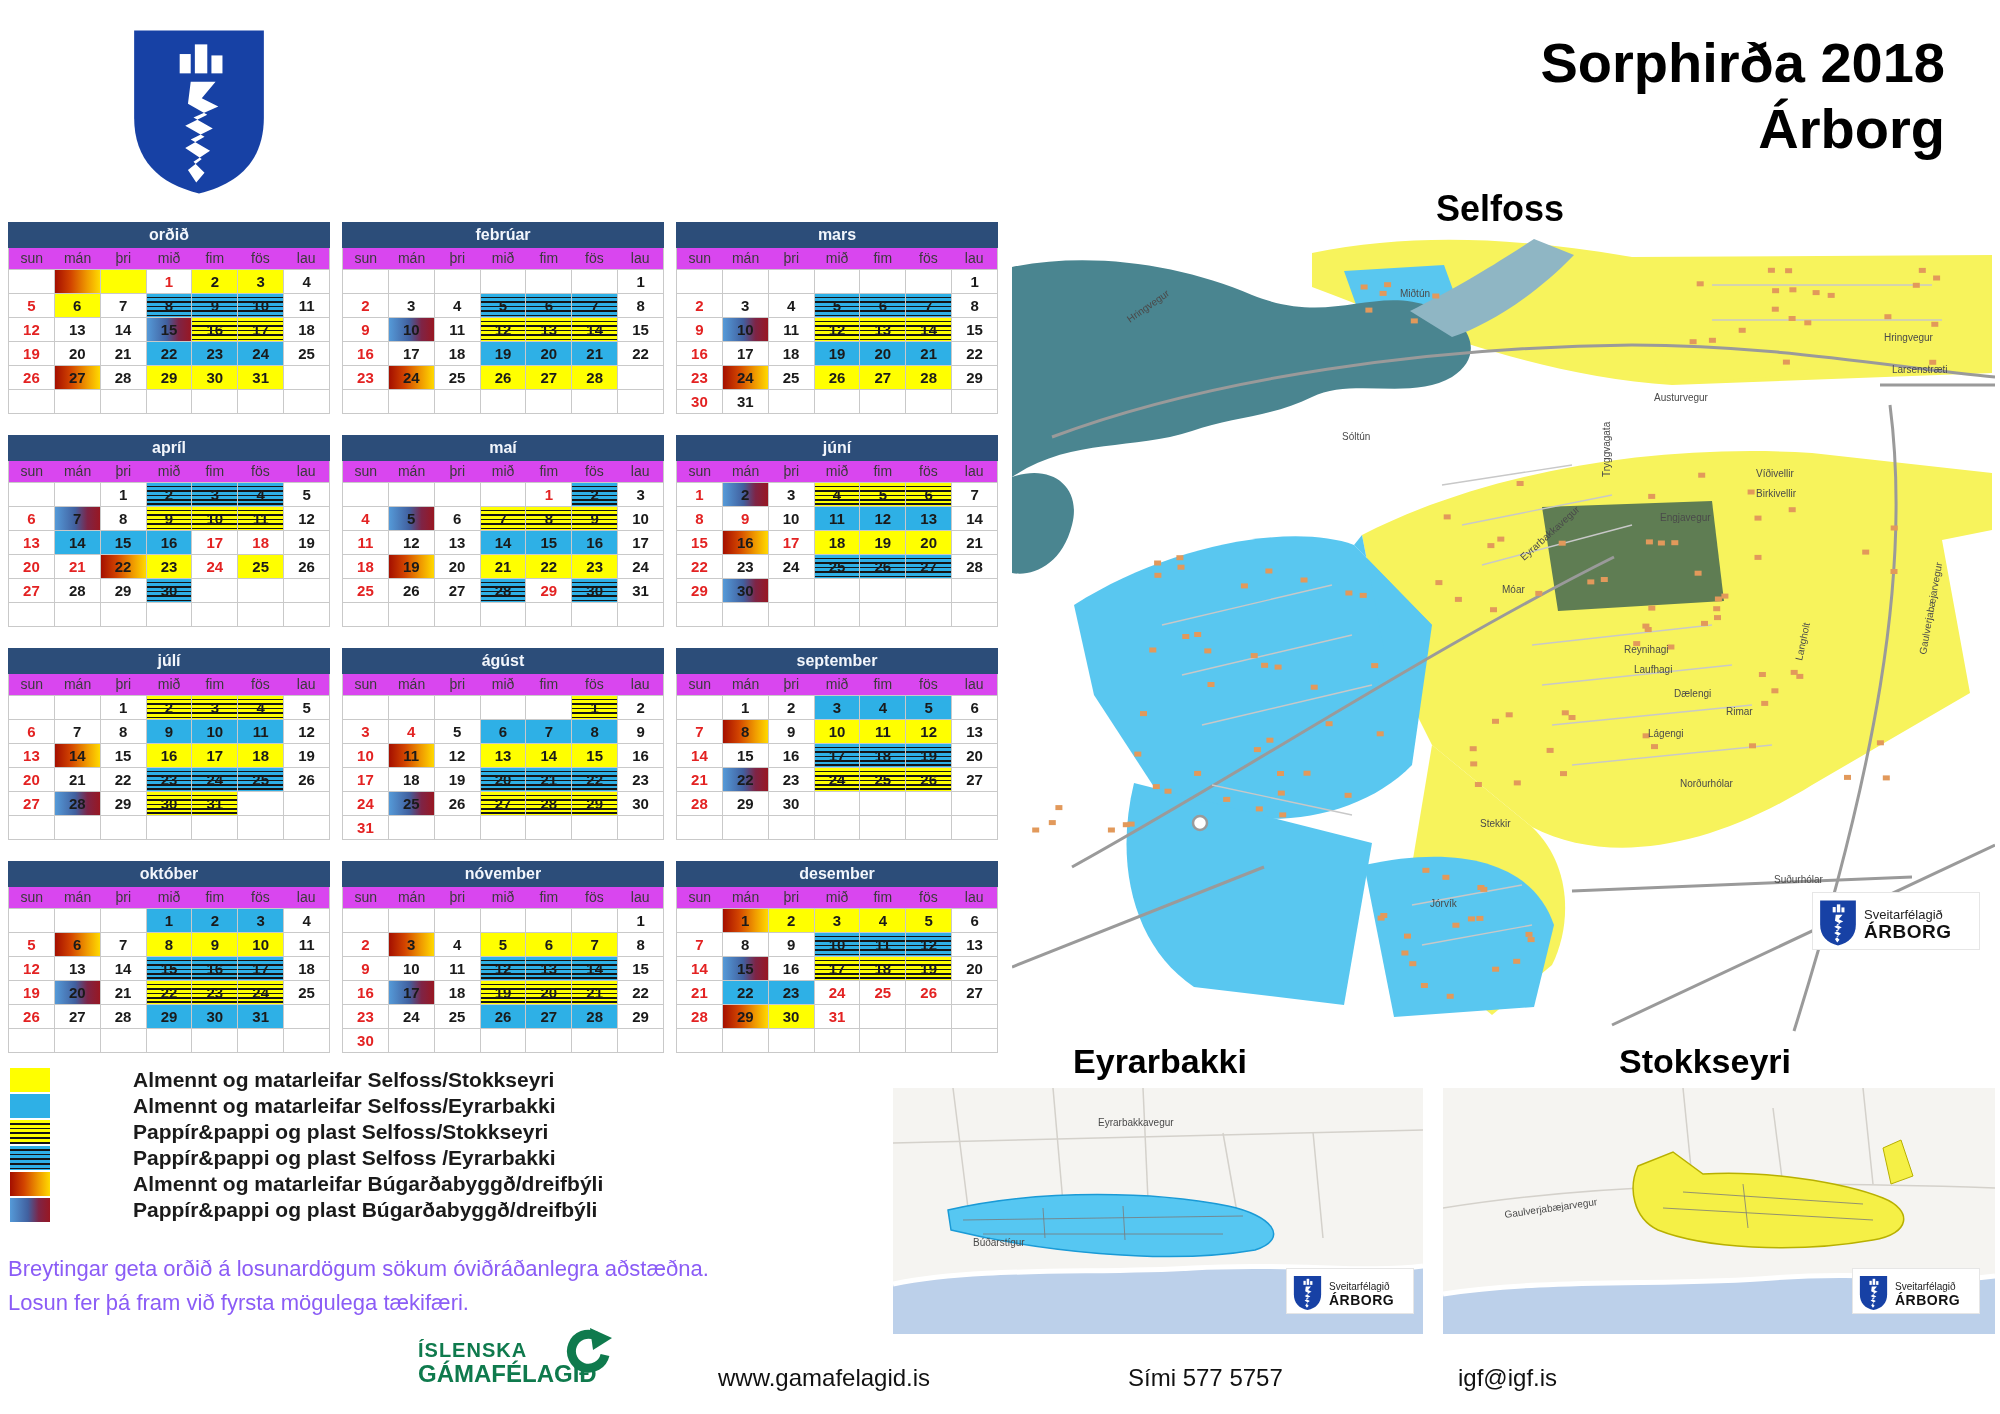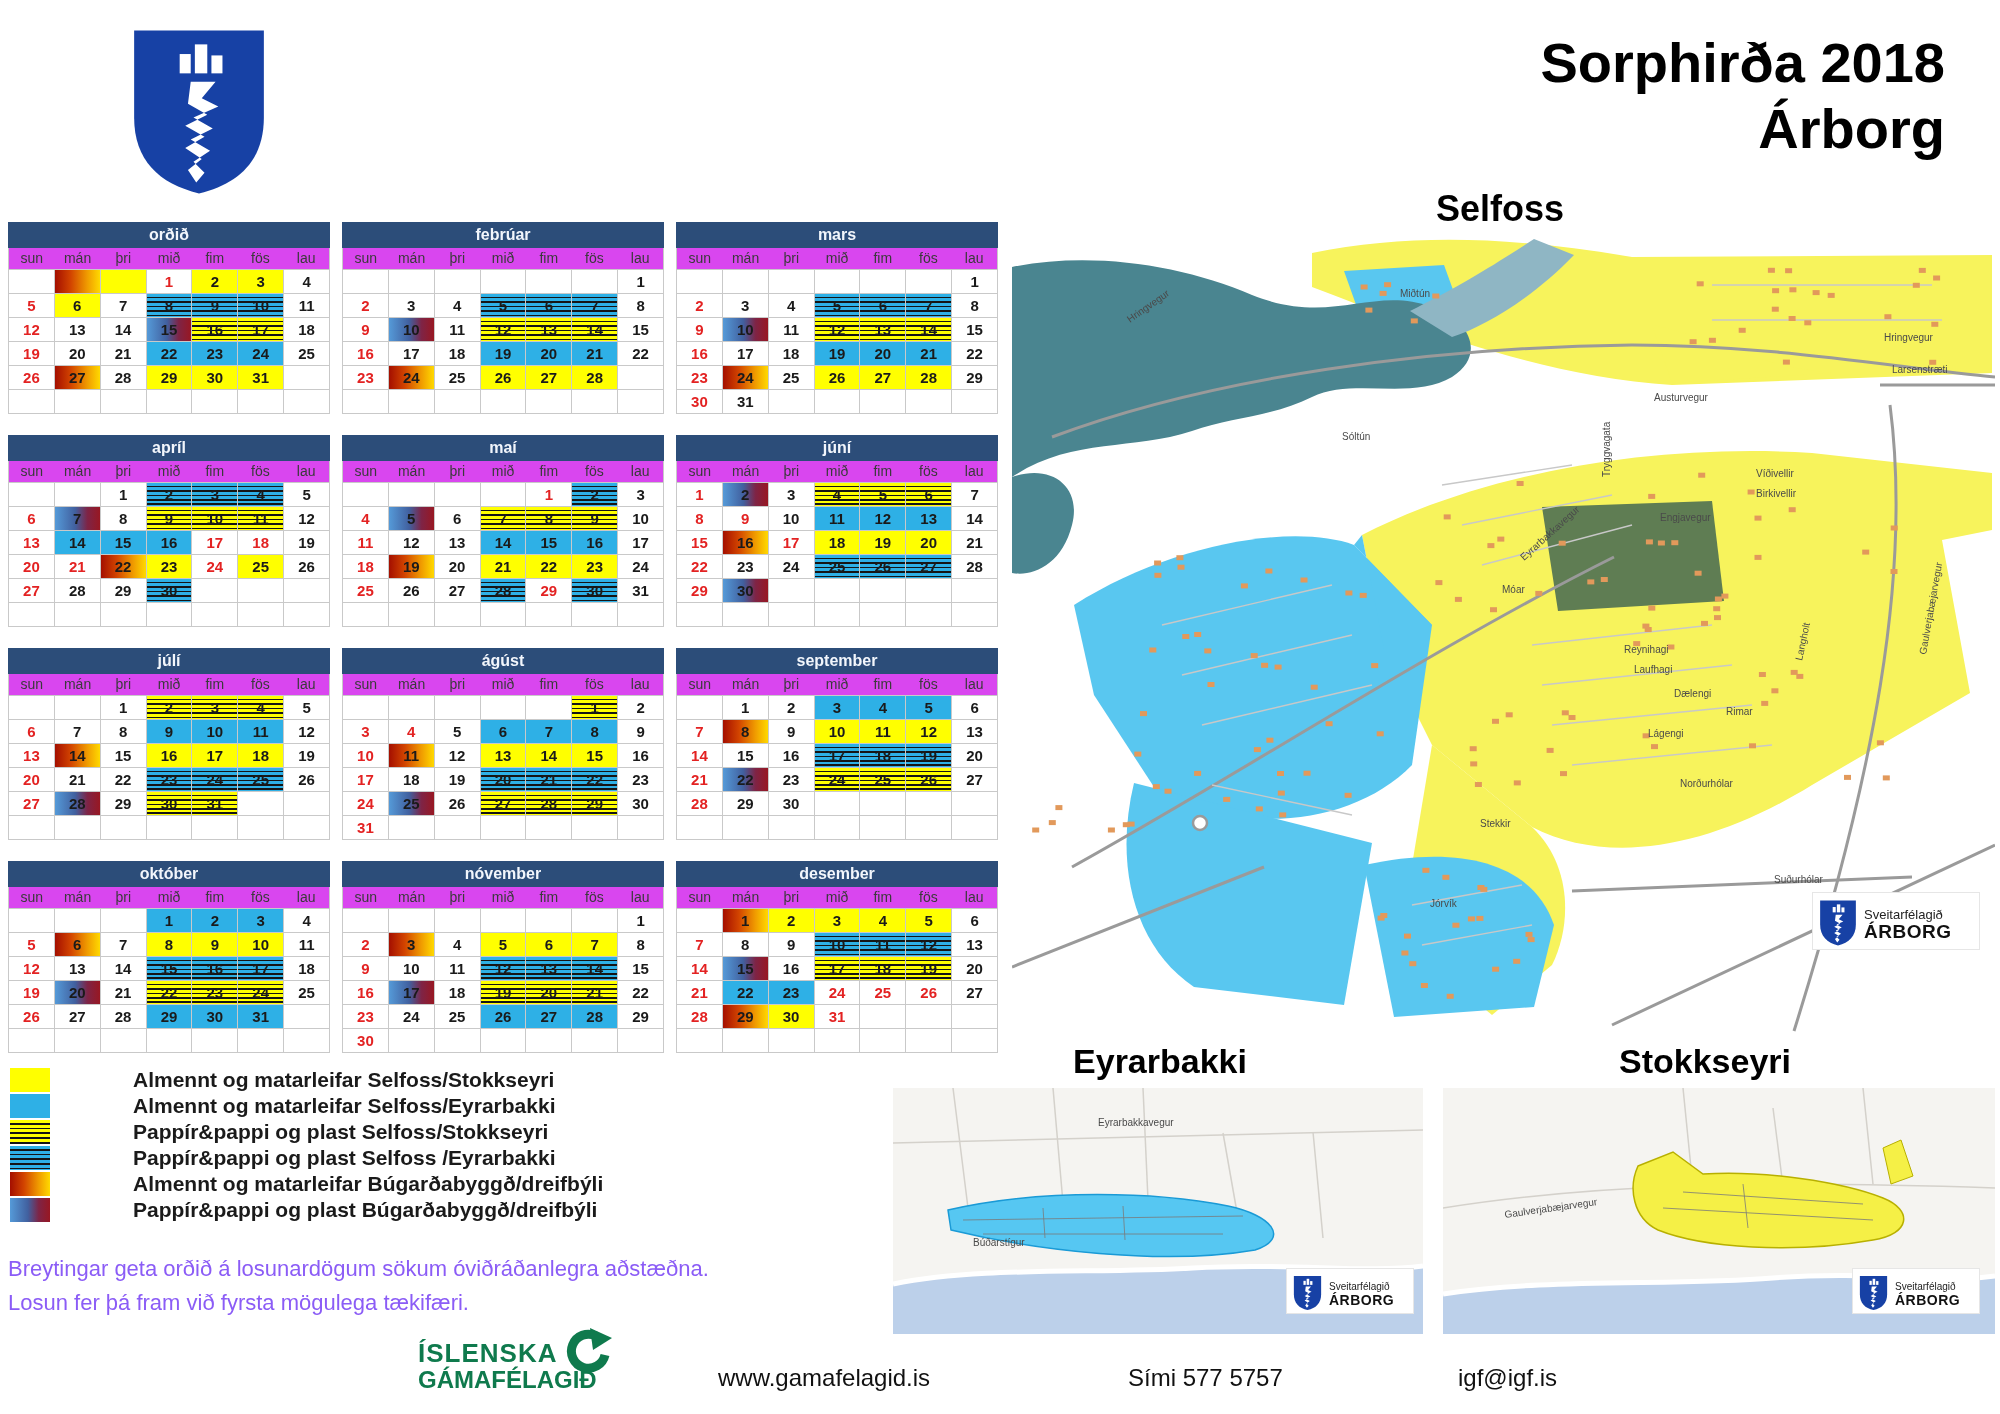--- a/index.html
+++ b/index.html
@@ -57,21 +57,21 @@
   .lg-swatch.ys { background:repeating-linear-gradient(to bottom,#ffff00 0px,#ffff00 3px,#151515 3px,#151515 4.7px); }
   .lg-swatch.cs { background:repeating-linear-gradient(to bottom,#2eb0e6 0px,#2eb0e6 3px,#151515 3px,#151515 4.7px); }
   .lg-swatch.rg { background:linear-gradient(90deg,#a40f00 0%,#d24400 35%,#f09c00 72%,#ffd900 100%); }
   .lg-swatch.bg { background:linear-gradient(90deg,#559ad8 0%,#41609f 45%,#7e2446 72%,#981722 100%); }
   .lg-label { font-size:21px; font-weight:bold; color:#1a1a1a; }
 
   
   #notes { position:absolute; left:8px; top:1252px; font-size:22px; color:#8b5cf6; line-height:1.55; }
   #igf-logo { position:absolute; left:418px; top:1328px; width:230px; height:80px; }
   .igf-text { position:absolute; left:0; top:12px; color:#0f7a4d; font-weight:bold; line-height:1.05; }
-  .igf-line1 { font-size:26px; letter-spacing:1px; }
+  .igf-line1 { font-size:20px; letter-spacing:1px; }
   .igf-line2 { font-size:24px; letter-spacing:0px; }
   .igf-mark { position:absolute; left:142px; top:0px; }
   .footer-item { position:absolute; font-size:24px; color:#111; }
   #footer-website { left:718px; top:1364px; }
   #footer-phone   { left:1128px; top:1364px; }
   #footer-email   { left:1458px; top:1364px; }
 
   
   #selfoss-map { position:absolute; left:1012px; top:225px; width:983px; height:808px; }
   #eyrarbakki-title { position:absolute; left:1005px; top:1042px; width:310px; text-align:center; font-size:34px; font-weight:bold; }

